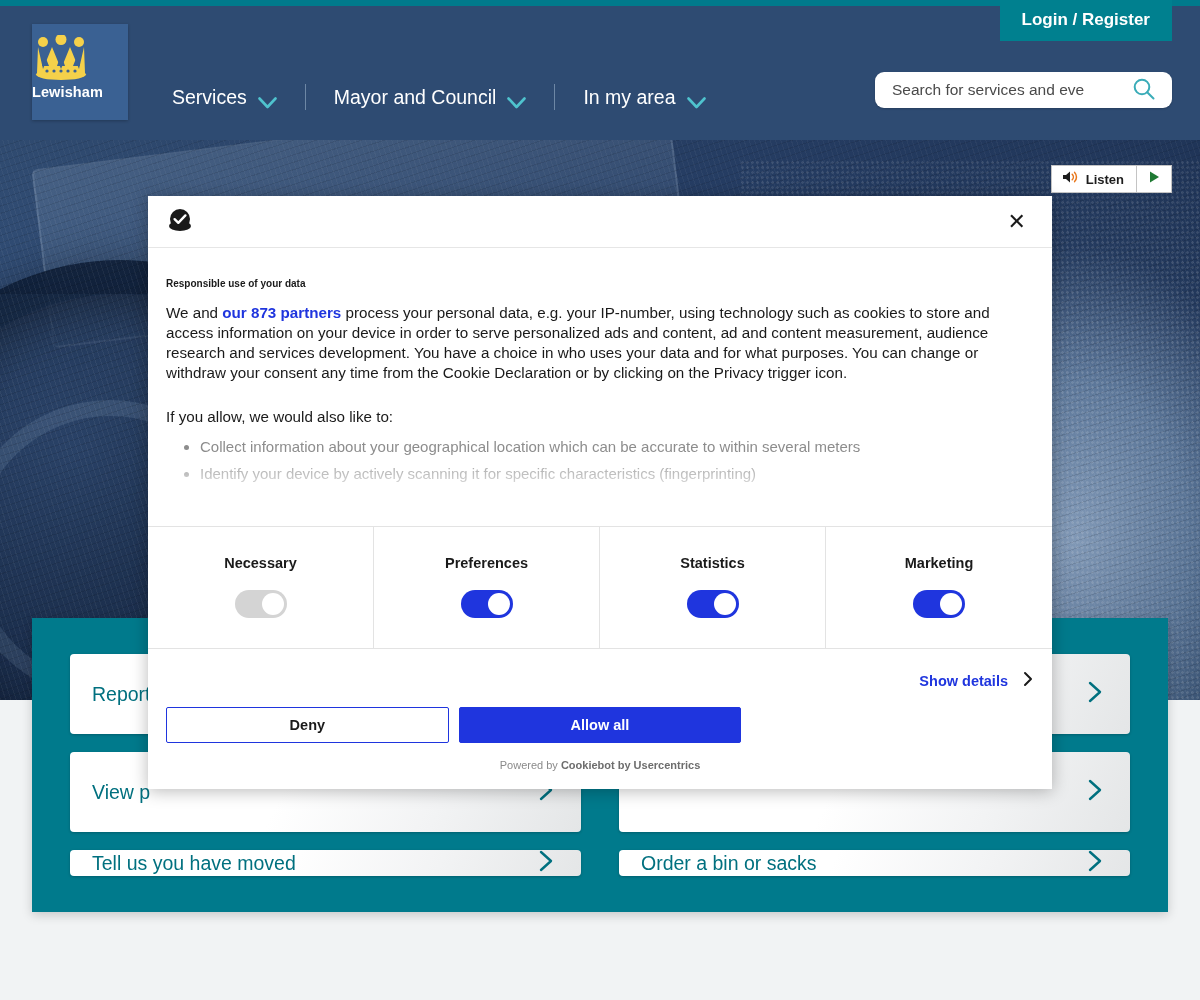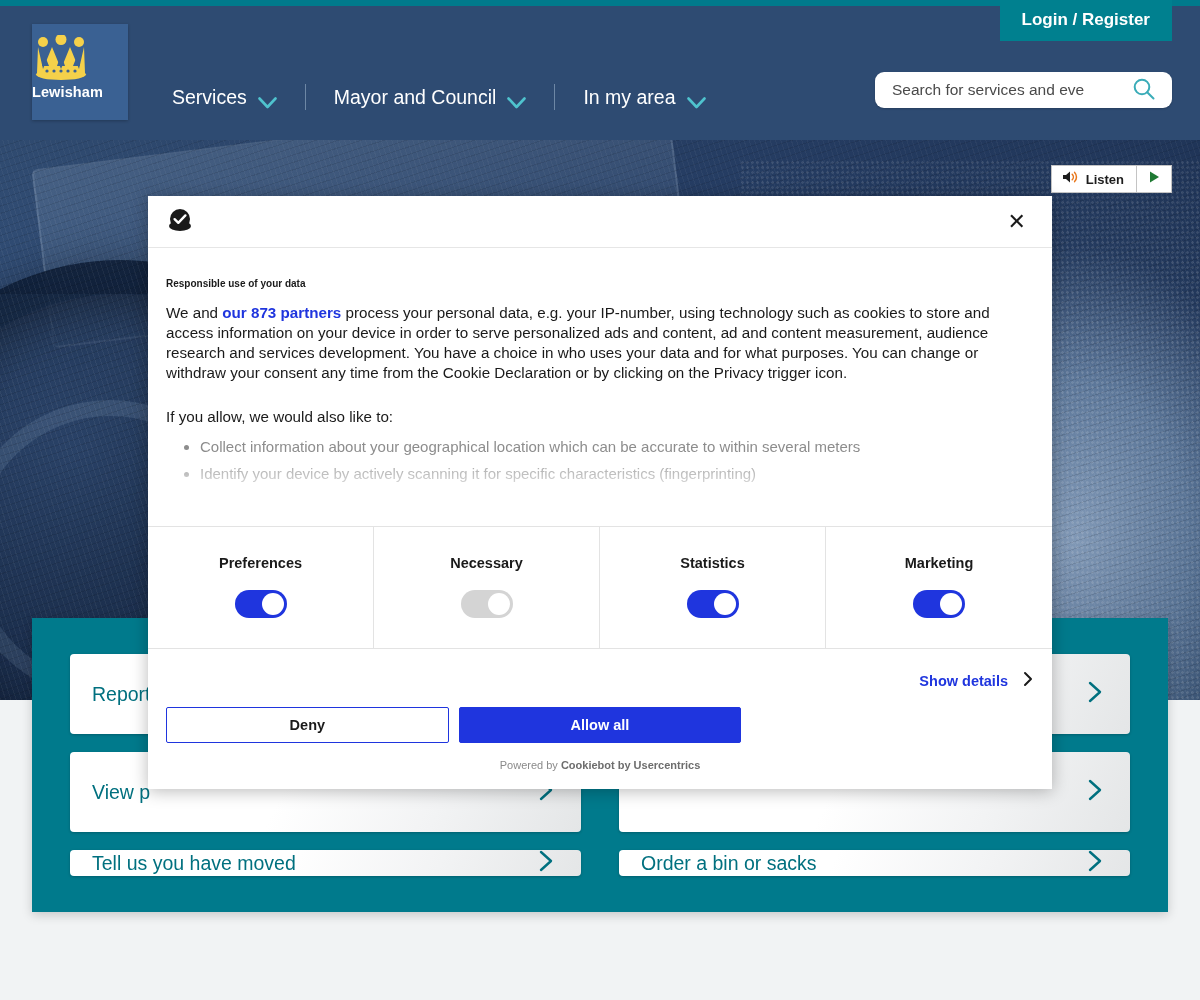--- a/index.html
+++ b/index.html
@@ -603,28 +603,28 @@
     <p class="cd-sub">If you allow, we would also like to:</p>
     <ul class="cd-list">
       <li>Collect information about your geographical location which can be accurate to within several meters</li>
       <li>Identify your device by actively scanning it for specific characteristics (fingerprinting)</li>
     </ul>
     <div class="cd-fade"></div>
   </div>
 
   <div class="cd-toggles">
     <div class="cd-toggle-cell">
+      <span class="cd-toggle-label">Necessary</span>
+      <div class="switch off-disabled">
+          <span class="knob"></span>
+        </div>
+    </div>
+    <div class="cd-toggle-cell">
       <span class="cd-toggle-label">Preferences</span>
       <div class="switch">
-          <span class="knob"></span>
-        </div>
-    </div>
-    <div class="cd-toggle-cell">
-      <span class="cd-toggle-label">Necessary</span>
-      <div class="switch off-disabled">
           <span class="knob"></span>
         </div>
     </div>
     <div class="cd-toggle-cell">
       <span class="cd-toggle-label">Statistics</span>
       <div class="switch">
           <span class="knob"></span>
         </div>
     </div>
     <div class="cd-toggle-cell">

